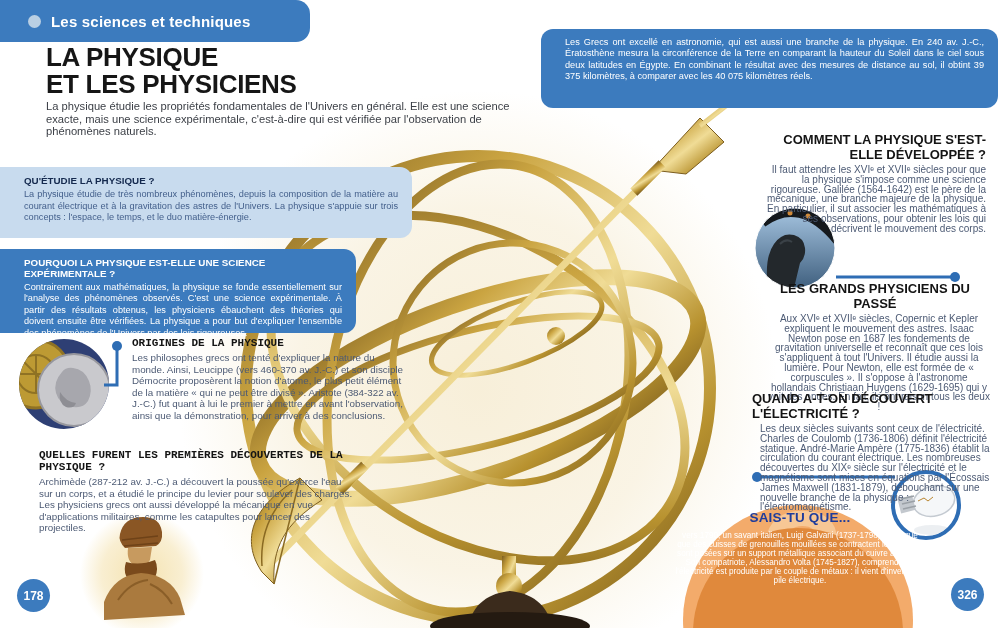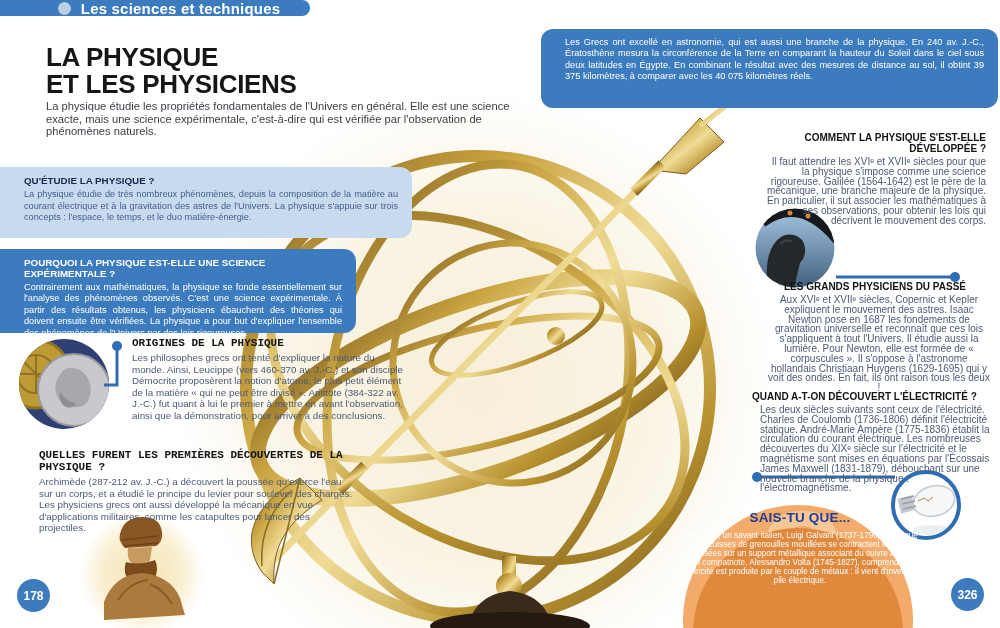--- a/index.html
+++ b/index.html
@@ -2,22 +2,22 @@
 <html><head>
 <meta charset="utf-8">
 <style>
   html,body{margin:0;padding:0;background:#fff;}
   .page{position:relative;width:1000px;height:628px;overflow:hidden;background:#ffffff;
         font-family:"Liberation Sans","DejaVu Sans",sans-serif;}
   .abs{position:absolute;}
   svg text{font-family:"Liberation Sans","DejaVu Sans",sans-serif;}
 
   
-  .header-tab{left:0;top:9;width:282px;height:16px;background:#3c7bbe;
-      border-radius:0 14px 14px 0;display:flex;align-items:center;padding-left:28px;gap:10px;justify-content:center;}
+  .header-tab{left:0;top:9;width:282px;height:42px;background:#3c7bbe;
+      border-radius:0 14px 14px 0;display:flex;align-items:center;padding-left:28px;gap:10px;}
   .header-dot{width:13px;height:13px;border-radius:50%;background:#b9cfe3;}
   .header-label{color:#fff;font-weight:bold;font-size:15px;letter-spacing:.2px;}
 
   
   .title{left:46px;top:44px;color:#161616;font-weight:900;font-size:26px;line-height:27px;letter-spacing:-.3px;}
   .intro{left:46px;top:100px;width:468px;color:#3b3f46;font-size:11.2px;line-height:12.6px;font-weight:500;}
 
   
   .box{box-sizing:border-box;padding:8px 14px 0 24px;}
   .box-light{left:0;top:167px;width:412px;height:71px;background:#c8dbee;border-radius:0 12px 12px 0;}
@@ -27,21 +27,21 @@
   .box-exp{left:0;top:249px;width:356px;height:84px;border-radius:0 12px 12px 0;}
   .box-grecs{left:541px;top:29px;width:457px;height:79px;border-radius:12px;}
   .box-blue h3{margin:0 0 3px 0;font-size:9.8px;color:#ffffff;}
   .box-blue p{margin:0;font-size:9.2px;line-height:11.4px;color:#ffffff;text-align:justify;font-weight:500;}
 
   
   .sec h3{margin:0;font-size:11px;color:#141414;font-family:Liberation Mono, monospace;}
   .sec p{margin:3px 0 0 0;font-size:9.8px;line-height:11.6px;color:#4c5a74;font-weight:500;}
   .sec-origines{left:132px;top:337px;width:276px;}
   .sec-decouvertes{left:39px;top:449px;width:316px;}
-  .sec-right h3{margin:0;font-size:10px;color:#141414;}
+  .sec-right h3{margin:0;font-size:13px;color:#141414;}
   .sec-right p{margin:3px 0 0 8px;font-size:10px;line-height:9.8px;color:#4c5a74;font-weight:500;}
   .sec-developpee{left:758px;top:132px;width:228px;text-align:right;}
   .sec-grands{left:760px;top:281px;width:230px;text-align:center;}
   .sec-electricite{left:752px;top:391px;width:240px;text-align:left;}
 
   
   .saistu-title{left:710px;top:510px;width:180px;text-align:center;color:#1e3c9c;
       font-weight:800;font-size:13.5px;letter-spacing:.2px;}
   .saistu-body{left:675px;top:532px;width:250px;text-align:center;color:#ffffff;
       font-size:8.2px;line-height:8.9px;font-weight:500;}

